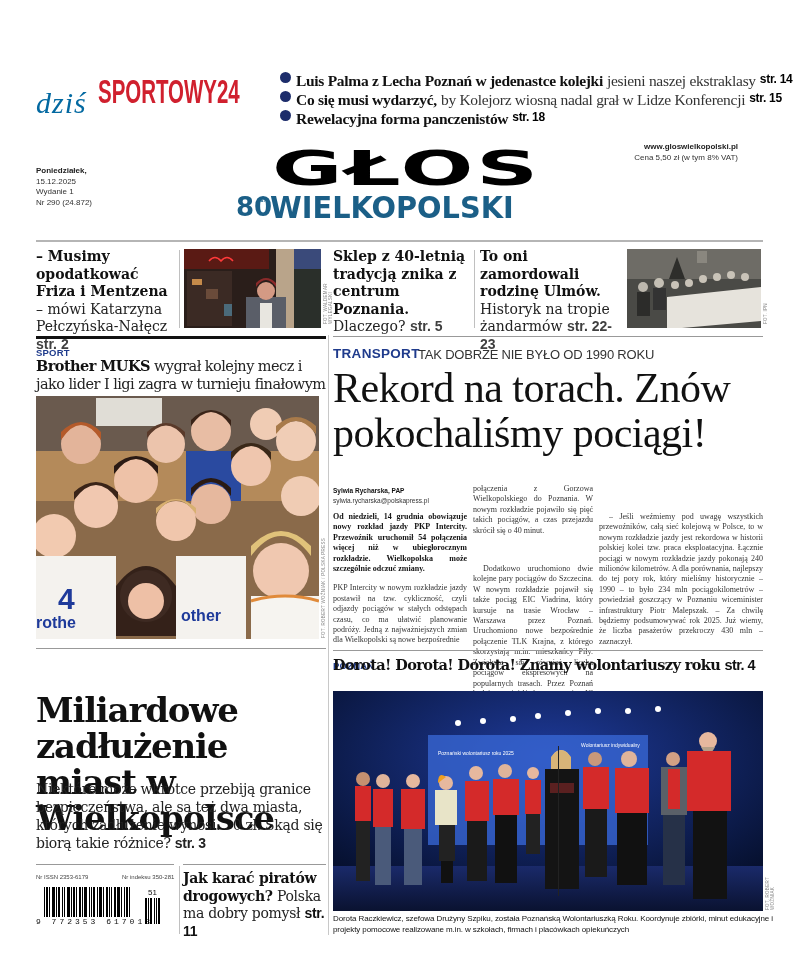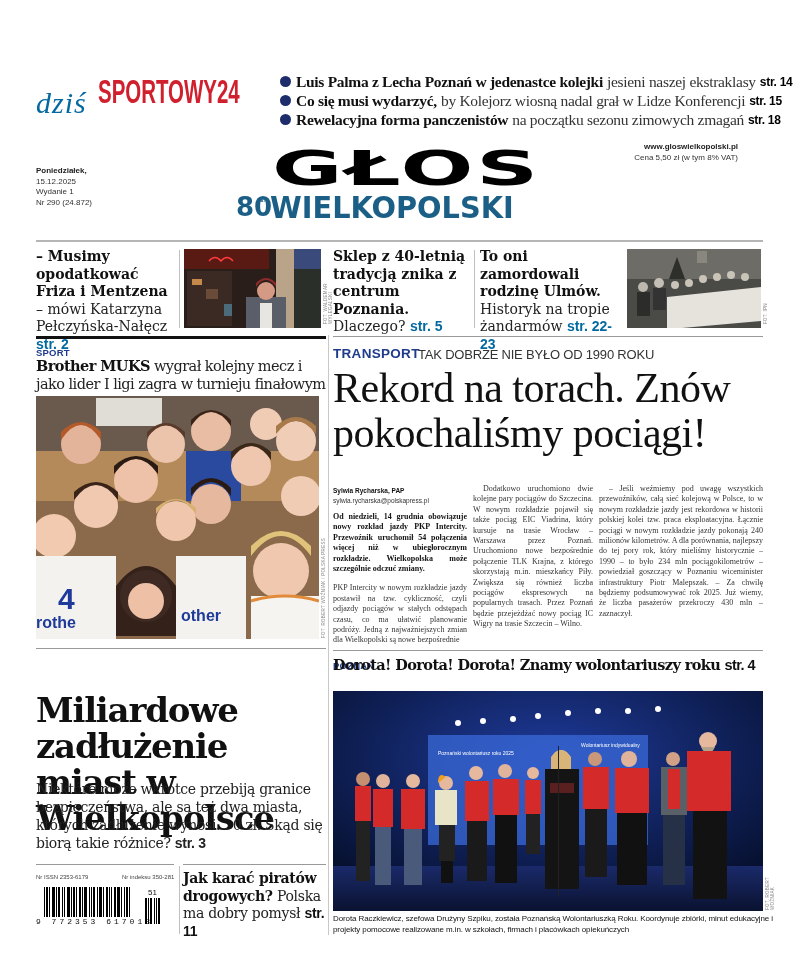--- a/index.html
+++ b/index.html
@@ -6,21 +6,21 @@
   html, body { width: 800px; height: 969px; background: #ffffff; overflow: hidden; }
   body { position: relative; font-family: "DejaVu Serif", serif; color: #1a1a1a; }
 
   .abs { position: absolute; }
   .sans { font-family: "Liberation Sans", sans-serif; }
 
   
   #teaser-dzis { left: 36px; top: 86px; font-family: "Liberation Serif", serif; font-style: italic; font-size: 30px; color: #0369a1; letter-spacing: 1px; text-align: center; }
   #teaser-brand { left: 98px; top: 70px; font-family: "Liberation Sans", sans-serif; font-weight: bold; font-size: 33px; color: #d0202e; transform: scaleX(0.62); transform-origin: left top; letter-spacing: 0px; line-height: 44px; }
   .teaser-list { left: 238px; top: 72px; width: 560px; }
-  .teaser-item { display: flex; align-items: center; height: 19px; font-family: "Liberation Serif", serif; font-size: 15.5px; white-space: nowrap; letter-spacing: -0.3px; padding-left: 42px; }
+  .teaser-item { display: flex; align-items: flex-start; height: 19px; font-family: "Liberation Serif", serif; font-size: 15.5px; white-space: nowrap; letter-spacing: -0.3px; padding-left: 42px; }
   .teaser-item .dot { width: 11px; height: 11px; border-radius: 50%; background: #1d2d6b; margin-right: 5px; flex: none; }
   .teaser-item .bold { font-weight: bold; color: #111; margin-right: 4px; }
   .teaser-item .rest { color: #333; margin-right: 4px; }
   .teaser-item .page { font-family: "Liberation Sans", sans-serif; font-weight: bold; color: #000000; font-size: 12px; }
 
   
   .meta-left { left: 36px; top: 142px; font-family: "Liberation Sans", sans-serif; font-size: 8px; line-height: 10.5px; color: #333; }
   .meta-left .b { font-weight: bold; color: #222; margin-top: 24px; }
   .meta-right { right: 62px; top: 142px; text-align: right; font-family: "Liberation Sans", sans-serif; font-size: 8px; line-height: 10.5px; color: #333; }
   .meta-right .b { font-weight: bold; color: #222; text-align: right; }
@@ -29,39 +29,39 @@
   #logo-80 { left: 236px; top: 192px; font-family: "DejaVu Sans", sans-serif; font-weight: bold; font-size: 26px; color: #1b5f87; line-height: 30px; }
   #logo-lat { left: 258px; top: 198px; font-family: "Liberation Sans", sans-serif; font-size: 4px; color: #1b5f87; font-weight: bold; }
   #logo-wlkp { left: 270px; top: 192px; font-family: "DejaVu Sans", sans-serif; font-weight: bold; font-size: 30px; color: #1b5f87; transform: scaleX(0.96) scaleY(1); transform-origin: left top; line-height: 32px; letter-spacing: 0px; }
 
   .hr { position: absolute; background: #b5b5b5; height: 2px; }
   .vr { position: absolute; background: #c0c0c0; width: 1px; }
 
   
   .promo { font-family: "DejaVu Serif", serif; font-size: 14px; line-height: 17.5px; color: #222; }
   .promo .b { font-weight: bold; color: #111; }
-  .promo .page { font-family: "Liberation Sans", sans-serif; font-weight: bold; color: #0369a1; font-size: 14px; }
+  .promo .page { font-family: "Liberation Sans", sans-serif; font-weight: bold; color: #404040; font-size: 14px; }
 
   .photo { position: absolute; overflow: hidden; }
   .credit { position: absolute; font-family: "Liberation Sans", sans-serif; font-size: 4.5px; color: #888; writing-mode: vertical-rl; transform: rotate(180deg); letter-spacing: 0.3px; }
 
   
   .kicker { font-family: "Liberation Sans", sans-serif; font-weight: bold; font-size: 9.5px; color: #1f3b8c; letter-spacing: 0.2px; }
 
   
   #rail-kicker { left: 333px; top: 346px; font-family: "Liberation Sans", sans-serif; font-weight: bold; font-size: 13.5px; color: #1f3b8c; letter-spacing: 0.3px; }
   #rail-sub { left: 418px; top: 347px; font-family: "Liberation Sans", sans-serif; font-size: 13px; color: #333; letter-spacing: -0.2px; }
   #main-headline { left: 333px; top: 366px; width: 460px; font-family: "Liberation Serif", serif; font-size: 42px; line-height: 45px; color: #111; letter-spacing: -0.5px; }
 
   .byline { left: 333px; top: 486px; font-family: "Liberation Sans", sans-serif; font-size: 6.5px; line-height: 10px; color: #333; }
   .byline .b { font-weight: bold; color: #111; }
 
   .col { position: absolute; font-family: "Liberation Serif", serif; font-size: 8px; line-height: 10.4px; color: #333; text-align: justify; }
   .col .lead { font-weight: bold; color: #111; display: block; margin-bottom: 9px; }
-  .col .indent { text-indent: 10px; display: block; }
+  .col .indent { text-indent: 10px; display: block; margin-top: 28px; }
 
   
   #miliardy-headline { left: 36px; top: 692px; width: 290px; font-family: "DejaVu Serif", serif; font-weight: bold; font-size: 34px; line-height: 36px; color: #111; letter-spacing: -1.2px; }
   #miliardy-text { left: 36px; top: 780px; width: 290px; font-family: "DejaVu Serif", serif; font-size: 14px; line-height: 18px; color: #222; letter-spacing: -0.3px; }
 
   .issn { position: absolute; font-family: "Liberation Sans", sans-serif; font-size: 6px; color: #444; }
   .barcode { position: absolute; display: flex; align-items: flex-end; height: 30px; }
   .barcode span { display: block; background: #000; height: 100%; }
   .barcode-num { position: absolute; font-family: "Liberation Mono", monospace; font-size: 8px; color: #111; letter-spacing: 3px; }
 
@@ -88,21 +88,20 @@
   </div>
   <div class="teaser-item">
     <span class="dot"></span>
     <span class="bold">Co się musi wydarzyć,</span>
     <span class="rest">by Kolejorz wiosną nadal grał w Lidze Konferencji</span>
     <span class="page">str. 15</span>
   </div>
   <div class="teaser-item">
     <span class="dot"></span>
     <span class="bold">Rewelacyjna forma panczenistów</span>
-    <span class="rest">na początku sezonu zimowych zmagań</span>
     <span class="page">str. 18</span>
   </div>
 </div>
 
 <div class="abs meta-left">
   <div class="b">Poniedziałek,</div>
   <div>15.12.2025</div>
   <div>Wydanie 1</div>
   <div>Nr 290 (24.872)</div>
 </div>
@@ -231,20 +230,21 @@
 <div class="abs byline">
   <div class="b">Sylwia Rycharska, PAP</div>
   <div>sylwia.rycharska@polskapress.pl</div>
 </div>
 
 <div class="col" style="left:333px; top:512px; width:134px;">
   <span class="lead">Od niedzieli, 14 grudnia obowiązuje nowy rozkład jazdy PKP Intercity. Przewoźnik uruchomił 54 połączenia więcej niż w ubiegłorocznym rozkładzie. Wielkopolska może szczególnie odczuć zmiany.</span>
   <span>PKP Intercity w nowym rozkładzie jazdy postawił na tzw. cykliczność, czyli odjazdy pociągów w stałych odstępach czasu, co ma ułatwić planowanie podróży. Jedną z najważniejszych zmian dla Wielkopolski są nowe bezpośrednie</span>
 </div>
 <div class="col" style="left:473px; top:484px; width:120px;">
+  <span>połączenia z Gorzowa Wielkopolskiego do Poznania. W nowym rozkładzie pojawiło się pięć takich pociągów, a czas przejazdu skrócił się o 40 minut.</span>
   <span class="indent">Dodatkowo uruchomiono dwie kolejne pary pociągów do Szczecina. W nowym rozkładzie pojawił się także pociąg EIC Viadrina, który kursuje na trasie Wrocław – Warszawa przez Poznań. Uruchomiono nowe bezpośrednie połączenie TLK Krajna, z którego skorzystają m.in. mieszkańcy Piły. Zwiększa się również liczba pociągów ekspresowych na popularnych trasach. Przez Poznań będzie przejeżdżać nowy pociąg IC Wigry na trasie Szczecin – Wilno.</span>
 </div>
 <div class="col" style="left:599px; top:484px; width:164px;">
   <span class="indent">– Jeśli weźmiemy pod uwagę wszystkich przewoźników, całą sieć kolejową w Polsce, to w nowym rozkładzie jazdy jest rekordowa w historii polskiej kolei tzw. praca eksploatacyjna. Łącznie pociągi w nowym rozkładzie jazdy pokonają 240 milionów kilometrów. A dla porównania, najlepszy do tej pory rok, który mieliśmy historycznie – 1990 – to było 234 mln pociągokilometrów – powiedział goszczący w Poznaniu wiceminister infrastruktury Piotr Malepszak. – Za chwilę będziemy podsumowywać rok 2025. Już wiemy, że liczba pasażerów przekroczy 430 mln – zaznaczył.</span>
 </div>
 
 <div class="hr" style="left:333px; top:650px; width:430px; height:1px; background:#999;"></div>
 
 <div class="abs" id="miliardy-headline">Miliardowe zadłużenie miast w Wielkopolsce</div>
 <div class="abs" id="miliardy-text">

